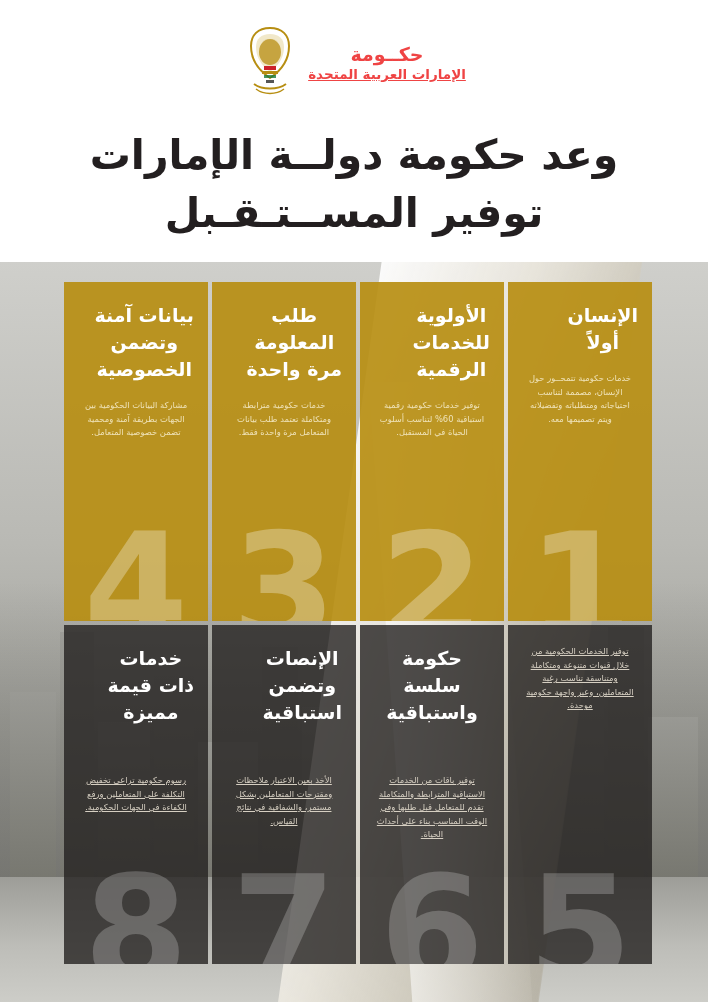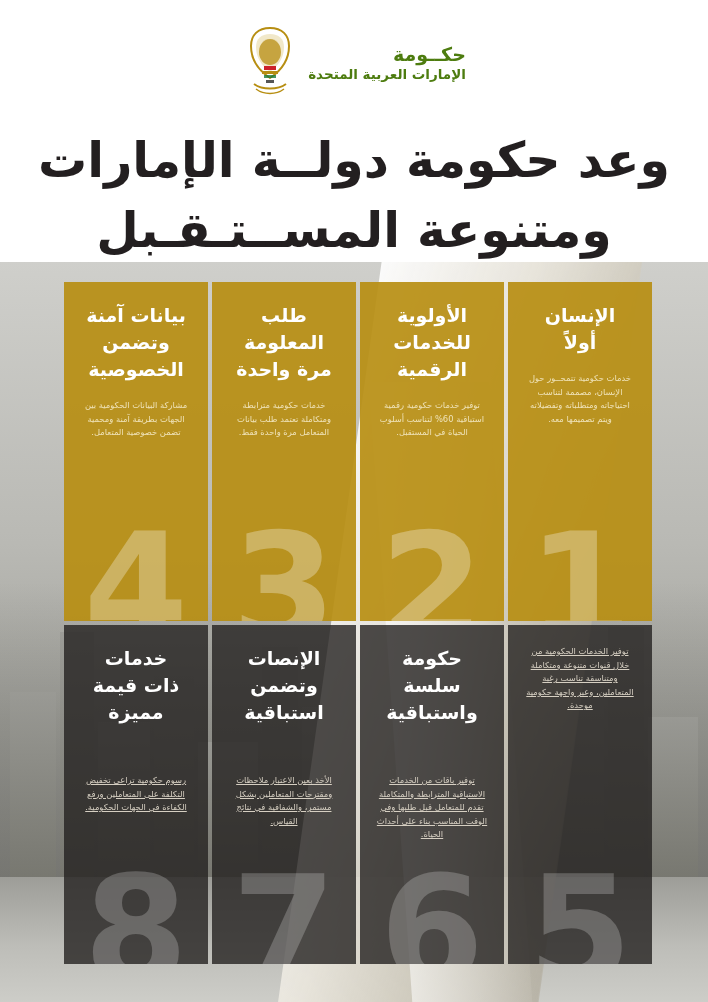--- a/index.html
+++ b/index.html
@@ -29,37 +29,37 @@
     align-items: center;
     justify-content: center;
     gap: 10px;
     padding-top: 26px;
   }
   .emblem {
     width: 56px; height: 74px;
     position: relative;
   }
   .logo-text {
-    text-align: right;
+    text-align: center;
     line-height: 1.25;
-    color: #4d7c0f;
+    color: #ef4444;
   }
   .logo-text .l1 {
     font-size: 19px; font-weight: bold; letter-spacing: 1px;
   }
   .logo-text .l2 {
-    font-size: 13.5px; font-weight: bold;
+    font-size: 13.5px; font-weight: bold; text-decoration: underline;
   }
 
   .main-title {
     margin-top: 26px;
     text-align: center;
     color: #231f20;
     font-weight: bold;
-    font-size: 49px;
+    font-size: 41px;
     line-height: 1.42;
     letter-spacing: 0.5px;
     padding: 0 28px;
   }
   .main-title .ln { display: block; white-space: nowrap; }
 
   
   .photo {
     position: absolute;
     top: 262px; left: 0;
@@ -114,21 +114,21 @@
     grid-template-rows: repeat(2, 1fr);
     gap: 4px;
     z-index: 4;
   }
   .card {
     position: relative;
     overflow: hidden;
     padding: 20px 14px 8px;
     display: flex;
     flex-direction: column;
-    align-items: center;
+    align-items: flex-start;
   }
   .card.gold { background: rgba(183,142,18,0.92); }
   .card.dark { background: rgba(36,34,32,0.80); gap: 32px; }
 
   .card-title {
     color: #ffffff;
     font-weight: bold;
     font-size: 19px;
     line-height: 1.42;
     text-align: center;
@@ -187,21 +187,21 @@
           <rect x="22" y="49" width="12" height="3" fill="#1a7a3c" opacity="0.8"></rect>
           <rect x="24" y="54" width="8" height="3" fill="#2b2b2b" opacity="0.8"></rect>
           <path d="M12 58 C20 64 36 64 44 58" fill="none" stroke="#b78e12" stroke-width="2"></path>
           <path d="M14 63 C22 69 34 69 42 63" fill="none" stroke="#b78e12" stroke-width="1.5"></path>
         </svg>
       </div>
     </div>
 
     <div class="main-title">
       <span class="ln">وعد حكومة دولــة الإمارات</span>
-      <span class="ln">ومتنوعة المســتـقـبل</span>
+      <span class="ln">توفير المســتـقـبل</span>
     </div>
   </div>
 
   <div class="photo">
     <div class="sky"></div>
     <div class="city">
       <div class="bldg" style="left:10px;  width:46px;  height:190px;"></div>
       <div class="bldg" style="left:60px;  width:34px;  height:250px;"></div>
       <div class="bldg" style="left:98px;  width:52px;  height:160px;"></div>
       <div class="bldg" style="left:154px; width:40px;  height:215px;"></div>

